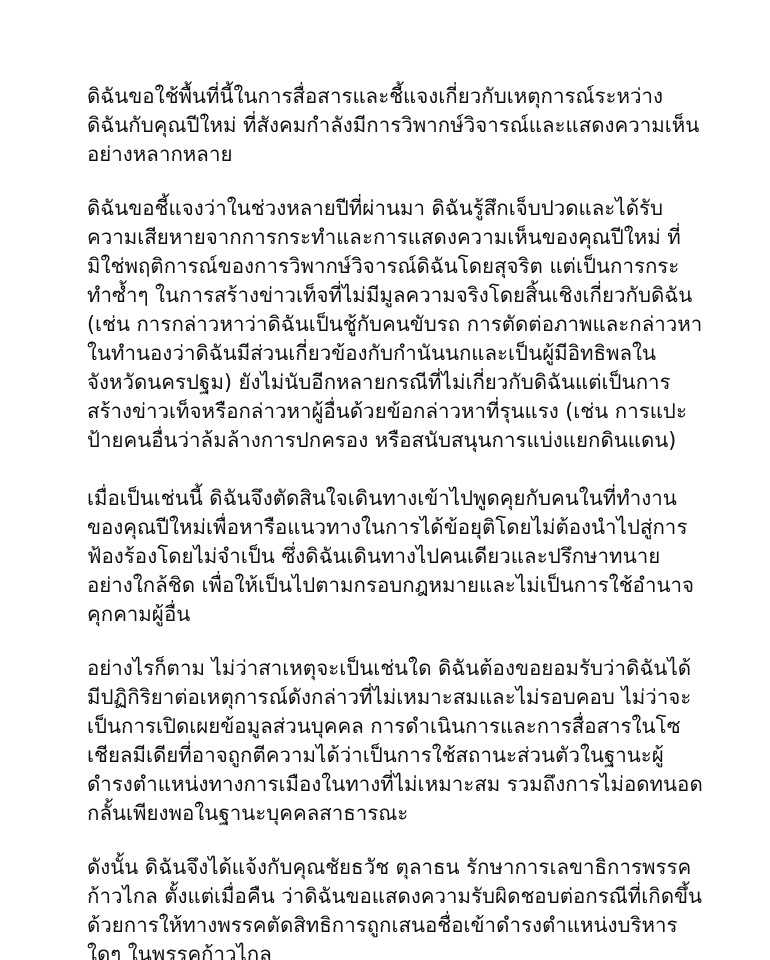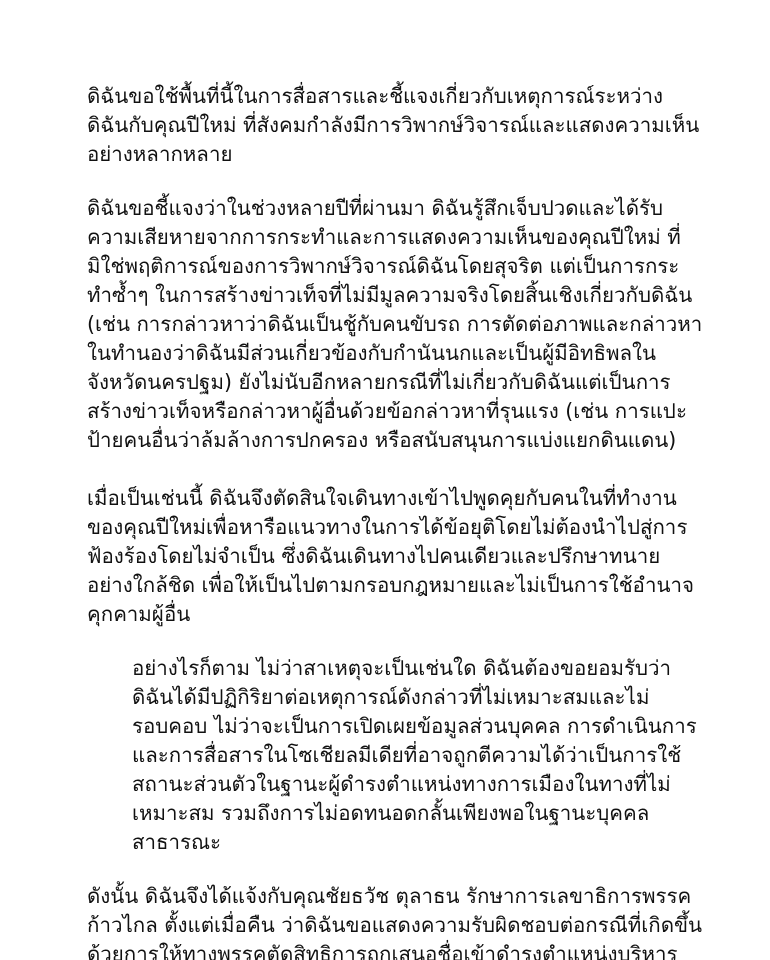--- a/index.html
+++ b/index.html
@@ -43,17 +43,17 @@
   }
 </style>
 </head>
 <body style="background: rgb(255, 255, 255);">
 
 <div id="page" style="background: rgb(255, 255, 255);">
   <article id="statement-body">
     <p class="para" style="color: rgb(17, 17, 17);">ดิฉันขอใช้พื้นที่นี้ในการสื่อสารและชี้แจงเกี่ยวกับเหตุการณ์ระหว่างดิฉันกับคุณปีใหม่ ที่สังคมกำลังมีการวิพากษ์วิจารณ์และแสดงความเห็นอย่างหลากหลาย</p>
     <p class="para" style="color: rgb(17, 17, 17);">ดิฉันขอชี้แจงว่าในช่วงหลายปีที่ผ่านมา ดิฉันรู้สึกเจ็บปวดและได้รับความเสียหายจากการกระทำและการแสดงความเห็นของคุณปีใหม่ ที่มิใช่พฤติการณ์ของการวิพากษ์วิจารณ์ดิฉันโดยสุจริต แต่เป็นการกระทำซ้ำๆ ในการสร้างข่าวเท็จที่ไม่มีมูลความจริงโดยสิ้นเชิงเกี่ยวกับดิฉัน (เช่น การกล่าวหาว่าดิฉันเป็นชู้กับคนขับรถ การตัดต่อภาพและกล่าวหาในทำนองว่าดิฉันมีส่วนเกี่ยวข้องกับกำนันนกและเป็นผู้มีอิทธิพลในจังหวัดนครปฐม) ยังไม่นับอีกหลายกรณีที่ไม่เกี่ยวกับดิฉันแต่เป็นการสร้างข่าวเท็จหรือกล่าวหาผู้อื่นด้วยข้อกล่าวหาที่รุนแรง (เช่น การแปะป้ายคนอื่นว่าล้มล้างการปกครอง หรือสนับสนุนการแบ่งแยกดินแดน)</p>
     <p class="para" style="color: rgb(17, 17, 17); margin-top: 29px;">เมื่อเป็นเช่นนี้ ดิฉันจึงตัดสินใจเดินทางเข้าไปพูดคุยกับคนในที่ทำงานของคุณปีใหม่เพื่อหารือแนวทางในการได้ข้อยุติโดยไม่ต้องนำไปสู่การฟ้องร้องโดยไม่จำเป็น ซึ่งดิฉันเดินทางไปคนเดียวและปรึกษาทนายอย่างใกล้ชิด เพื่อให้เป็นไปตามกรอบกฎหมายและไม่เป็นการใช้อำนาจคุกคามผู้อื่น</p>
-    <p class="para" style="color: rgb(17, 17, 17); margin-left: 45px;">อย่างไรก็ตาม ไม่ว่าสาเหตุจะเป็นเช่นใด ดิฉันต้องขอยอมรับว่าดิฉันได้มีปฏิกิริยาต่อเหตุการณ์ดังกล่าวที่ไม่เหมาะสมและไม่รอบคอบ ไม่ว่าจะเป็นการเปิดเผยข้อมูลส่วนบุคคล การดำเนินการและการสื่อสารในโซเชียลมีเดียที่อาจถูกตีความได้ว่าเป็นการใช้สถานะส่วนตัวในฐานะผู้ดำรงตำแหน่งทางการเมืองในทางที่ไม่เหมาะสม รวมถึงการไม่อดทนอดกลั้นเพียงพอในฐานะบุคคลสาธารณะ</p>
+    <p class="para" style="color: rgb(17, 17, 17);">อย่างไรก็ตาม ไม่ว่าสาเหตุจะเป็นเช่นใด ดิฉันต้องขอยอมรับว่าดิฉันได้มีปฏิกิริยาต่อเหตุการณ์ดังกล่าวที่ไม่เหมาะสมและไม่รอบคอบ ไม่ว่าจะเป็นการเปิดเผยข้อมูลส่วนบุคคล การดำเนินการและการสื่อสารในโซเชียลมีเดียที่อาจถูกตีความได้ว่าเป็นการใช้สถานะส่วนตัวในฐานะผู้ดำรงตำแหน่งทางการเมืองในทางที่ไม่เหมาะสม รวมถึงการไม่อดทนอดกลั้นเพียงพอในฐานะบุคคลสาธารณะ</p>
     <p class="para" style="color: rgb(17, 17, 17);">ดังนั้น ดิฉันจึงได้แจ้งกับคุณชัยธวัช ตุลาธน รักษาการเลขาธิการพรรคก้าวไกล ตั้งแต่เมื่อคืน ว่าดิฉันขอแสดงความรับผิดชอบต่อกรณีที่เกิดขึ้นด้วยการให้ทางพรรคตัดสิทธิการถูกเสนอชื่อเข้าดำรงตำแหน่งบริหารใดๆ ในพรรคก้าวไกล</p>
 
   </article>
 </div>
 
 </body></html>

